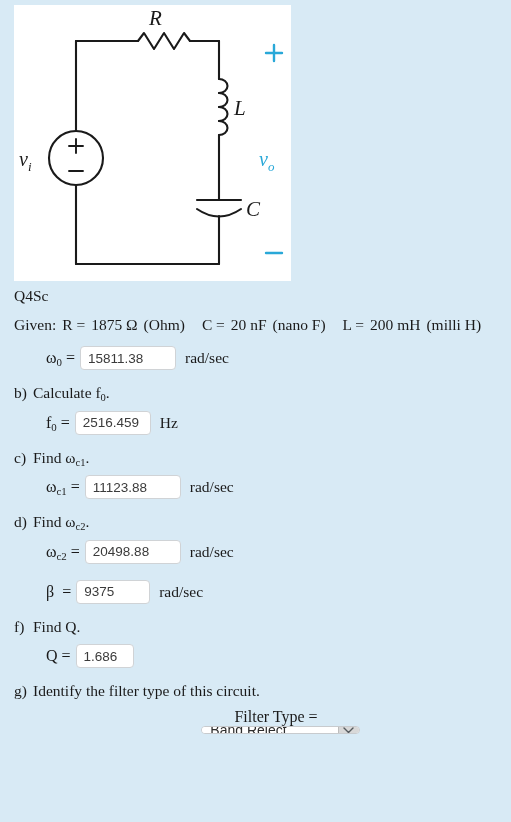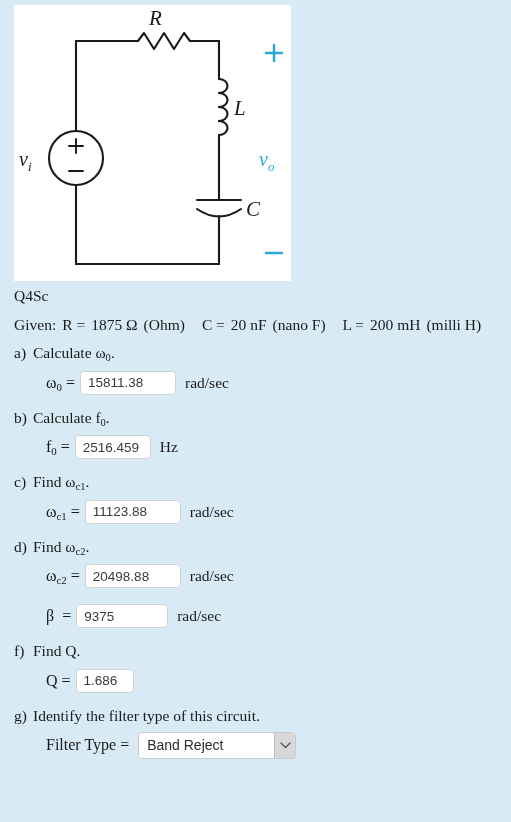--- a/index.html
+++ b/index.html
@@ -81,21 +81,21 @@
     background: #ffffff;
     border: 1px solid #d0d3d6;
     border-radius: 4px;
     height: 24px;
     box-sizing: border-box;
     padding: 0 7px;
     outline: none;
   }
   input.w-lg { width: 96px; }
   input.w-md { width: 76px; }
-  input.w-sm { width: 92px; }
+  input.w-sm { width: 74px; }
   input.w-xs { width: 58px; }
 
   
   .select-wrap {
     display: inline-flex;
     align-items: stretch;
     border: 1px solid #c8cbce;
     border-radius: 4px;
     background: #ffffff;
     height: 25px;
@@ -186,23 +186,20 @@
 </div>
 
 <div id="question-body">
 
   <div class="qline">Q4Sc</div>
 
   <div class="qline given-row">
     <span>Given:</span><span class="gap-sm"></span><span>R =</span><span class="gap-sm"></span><span>1875 Ω</span><span class="gap-sm"></span><span>(Ohm)</span><span class="gap"></span><span>C =</span><span class="gap-sm"></span><span>20 nF</span><span class="gap-sm"></span><span>(nano F)</span><span class="gap"></span><span>L =</span><span class="gap-sm"></span><span>200 mH</span><span class="gap-sm"></span><span>(milli H)</span>
   </div>
 
-  <div class="qline prompt">
-    <span class="marker">a)</span><span>Calculate </span><span class="omega">ω</span><sub>0</sub><span>.</span>
-  </div>
   <div class="answer-row">
     <span class="eqlabel"><span>ω</span><sub>0</sub> <span>=</span></span>
     <input class="ansfield w-lg" type="text" value="15811.38" style="">
     <span class="unit">rad/sec</span>
   </div>
 
   <div class="qline prompt">
     <span class="marker">b)</span><span>Calculate </span><span>f</span><sub>0</sub><span>.</span>
   </div>
   <div class="answer-row">
@@ -240,21 +237,21 @@
   </div>
   <div class="answer-row">
     <span class="eqlabel"><span>Q</span> <span>=</span></span>
     <input class="ansfield w-xs" type="text" value="1.686" style="">
     <span class="unit"></span>
   </div>
 
   <div class="qline prompt">
     <span class="marker">g)</span><span>Identify the filter type of this circuit.</span>
   </div>
-  <div class="answer-row" style="">
+  <div class="answer-row" style="flex-direction:column;">
     <span class="eqlabel"><span>Filter Type</span> <span>=</span></span>
     <span class="select-wrap">
       <span class="select-value">Band Reject</span>
       <span class="select-arrow">
         <svg width="11" height="8" viewBox="0 0 11 8" aria-hidden="true">
           <path d="M 1 2 L 5.5 6.5 L 10 2" stroke="#555a5e" stroke-width="1.4" fill="none" stroke-linecap="round" stroke-linejoin="round"></path>
         </svg>
       </span>
     </span>
   </div>

